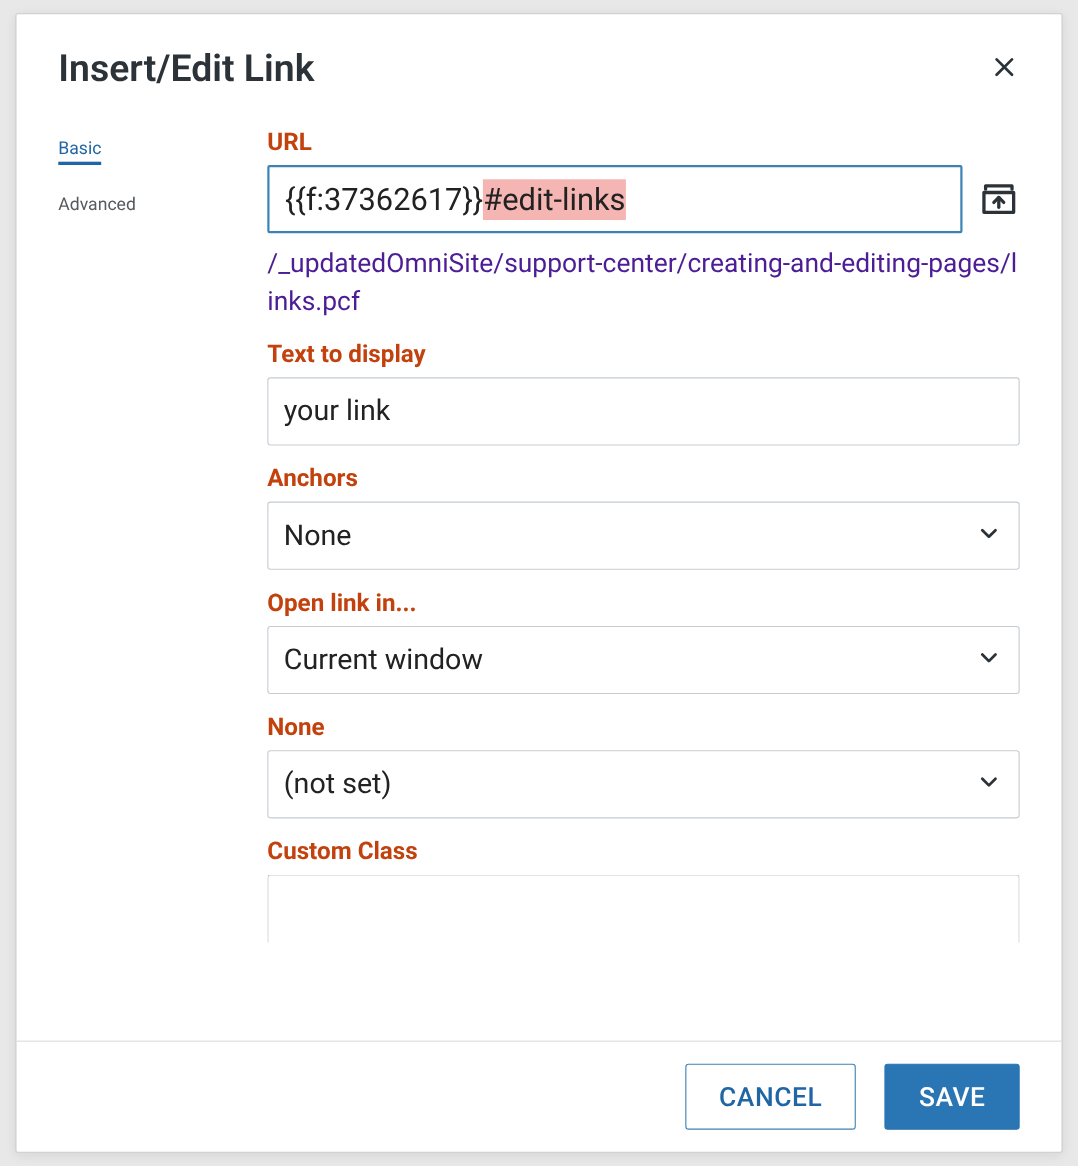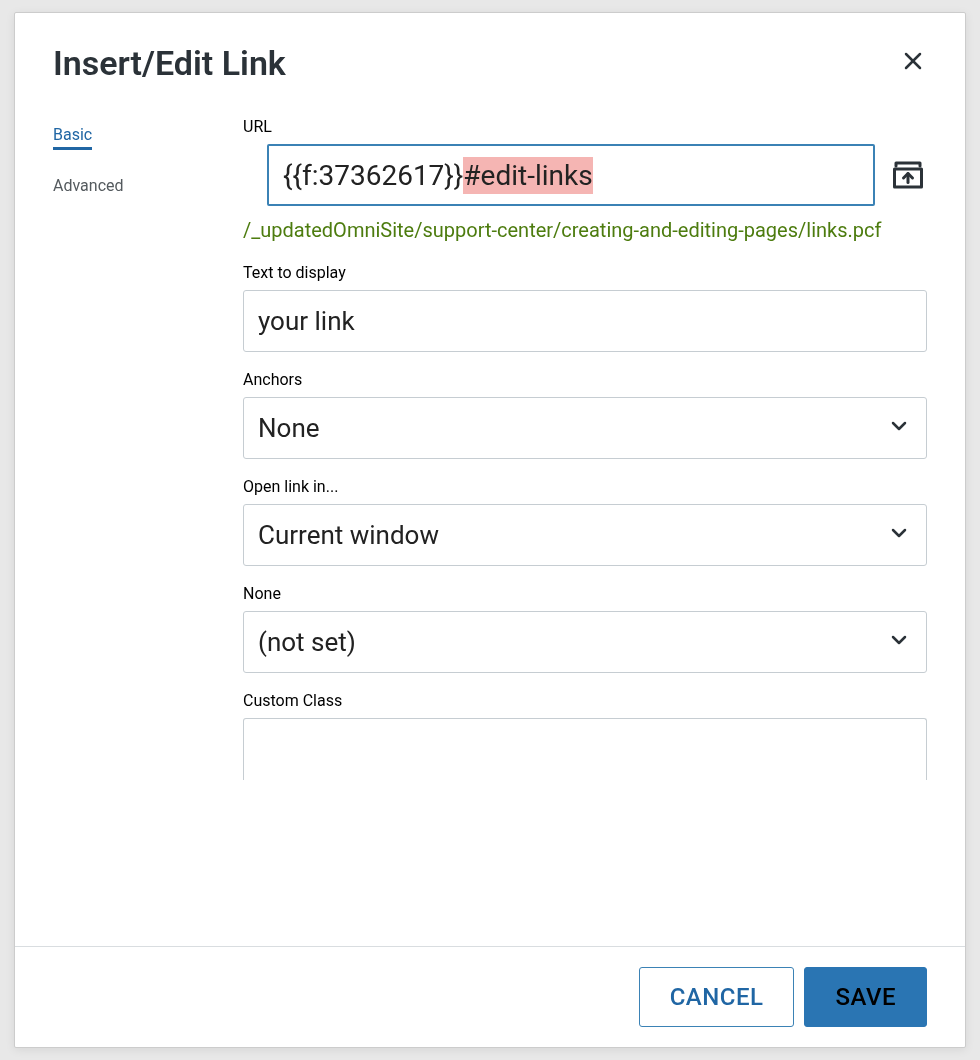--- a/index.html
+++ b/index.html
@@ -80,30 +80,30 @@
       padding-bottom: 3px;
     }
     .form-area {
       flex: 1;
       padding-top: 4px;
     }
     .field-group {
       margin-bottom: 18px;
     }
     .field-label {
-      font-size: 16px;
-      color: #000000;
+      font-size: 22px;
+      color: #c2410c;
       margin-bottom: 8px;
       display: block;
+      font-weight: bold;
     }
     .url-row {
       display: flex;
       align-items: center;
       gap: 14px;
-      margin-left: 24px;
     }
     .url-input-wrap {
       flex: 1;
       border: 2px solid #3b82b5;
       border-radius: 2px;
       height: 62px;
       display: flex;
       align-items: center;
       padding: 0 14px;
       font-size: 28px;
@@ -123,22 +123,22 @@
       align-items: center;
       justify-content: center;
       cursor: pointer;
       color: #2b3238;
     }
     .browse-btn svg {
       width: 36px;
       height: 36px;
     }
     .url-path {
-      font-size: 20px;
-      color: #4d7c0f;
+      font-size: 24px;
+      color: #4c1d95;
       margin-top: 10px;
       line-height: 1.45;
       word-break: break-all;
     }
     .text-input {
       width: 100%;
       height: 62px;
       border: 1px solid #c6cdd2;
       border-radius: 3px;
       padding: 8px 14px;
@@ -174,21 +174,21 @@
     }
     .select-chevron svg {
       width: 24px;
       height: 24px;
     }
     .modal-footer {
       border-top: 1px solid #d9dde0;
       padding: 20px 38px;
       display: flex;
       justify-content: flex-end;
-      gap: 10px;
+      gap: 26px;
       flex-shrink: 0;
     }
     .btn {
       height: 60px;
       padding: 0 30px;
       font-size: 24px;
       font-weight: 500;
       border-radius: 3px;
       cursor: pointer;
       display: flex;
@@ -197,21 +197,21 @@
       letter-spacing: 0.5px;
     }
     .btn-cancel {
       background: #fff;
       border: 1px solid #3b82b5;
       color: #2066a4;
     }
     .btn-save {
       background: #2a75b3;
       border: 1px solid #2a75b3;
-      color: #000000;
+      color: #ffffff;
     }
   </style>
 </head>
 <body>
 
 <div class="modal">
 
   <div class="modal-header">
     <h1 class="modal-title">Insert/Edit Link</h1>
     <div class="close-btn">

